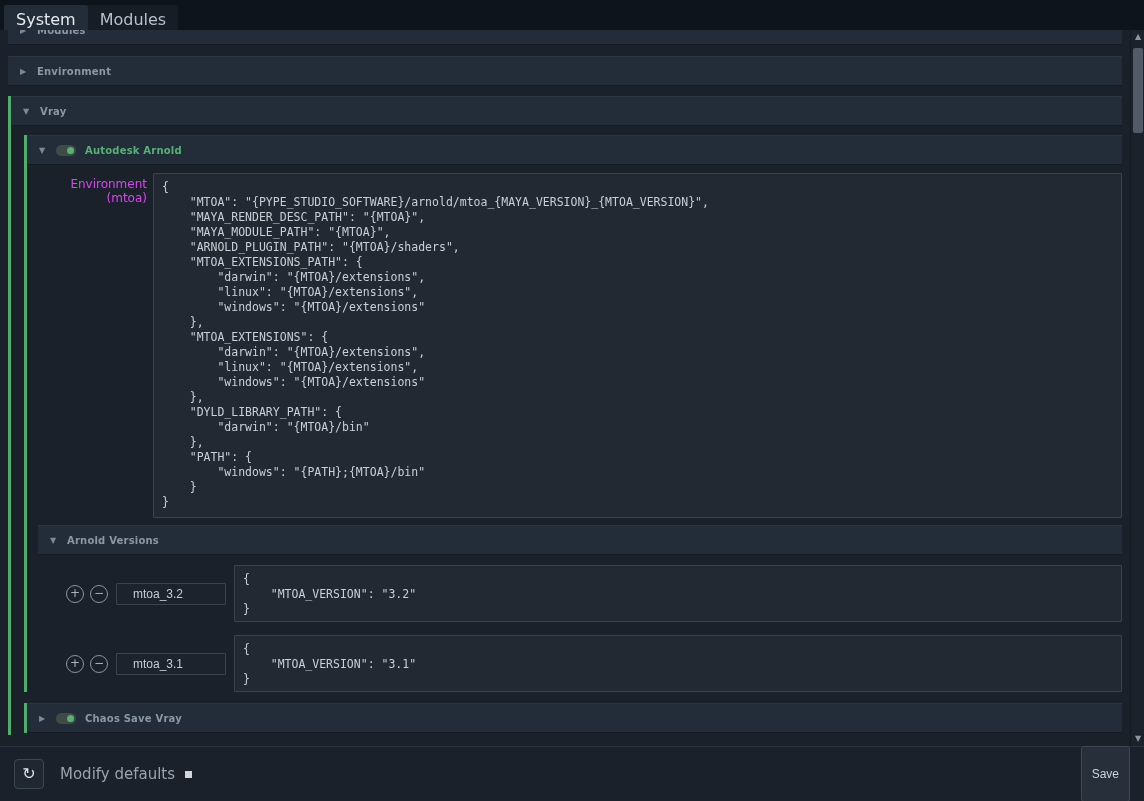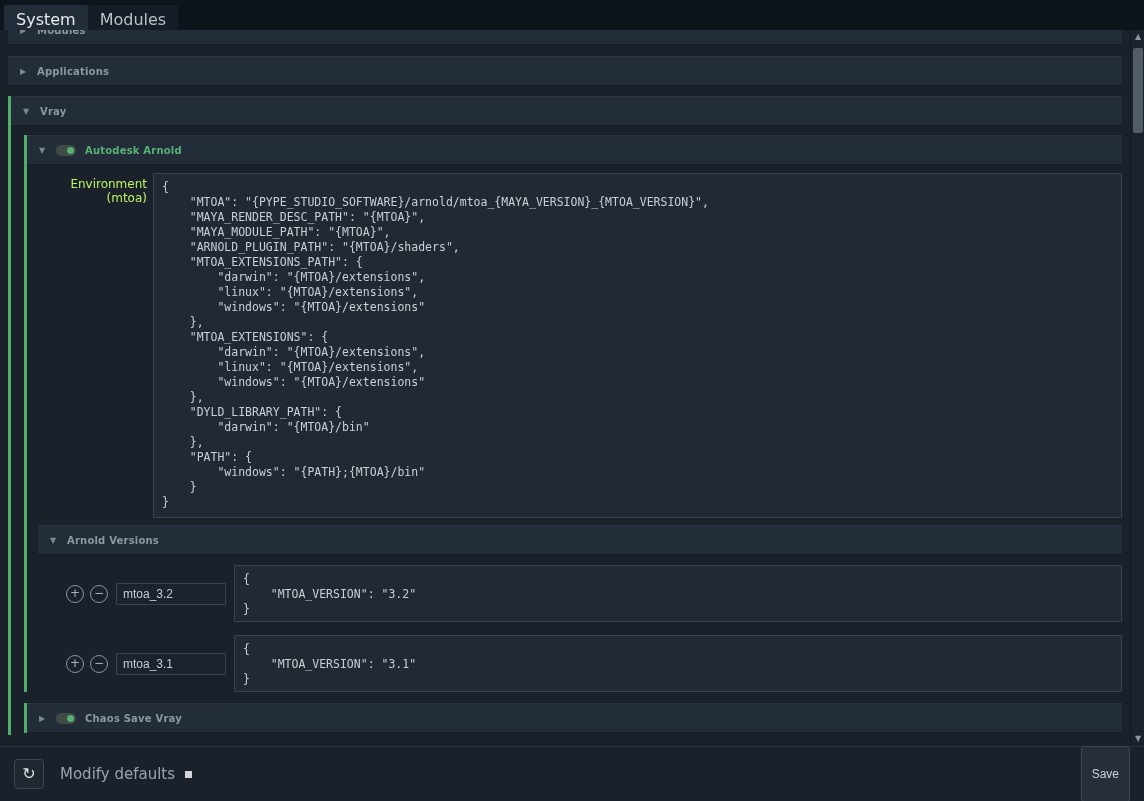--- a/index.html
+++ b/index.html
@@ -32,36 +32,36 @@
   .tools-body { padding:0 0 2px 13px; }
 
   .arnold-wrap { margin-top:9px; border-left:3px solid #4fae6a; }
   .vray-wrap   { margin-top:11px; border-left:3px solid #4fae6a; }
 
   .toggle { width:20px; height:11px; border-radius:6px; background:#3f4b44; position:relative; flex:0 0 auto; }
   .toggle::after { content:''; position:absolute; right:2px; top:2px; width:7px; height:7px;
                    border-radius:50%; background:#57b274; }
 
   .env-row { display:flex; align-items:flex-start; margin-top:8px; padding-left:8px; }
-  .env-label { width:112px; flex:0 0 auto; text-align:right; font-size:12px; color:#bef264; padding-top:4px; }
+  .env-label { width:112px; flex:0 0 auto; text-align:right; font-size:12px; color:#d946ef; padding-top:4px; }
   .env-row textarea { flex:1; margin-left:6px; }
 
   textarea { background:#222933; border:1px solid #3a434f; color:#c9cfd6; resize:none;
              font-family:"DejaVu Sans Mono","Liberation Mono",monospace; font-size:11.5px;
              line-height:15px; padding:6px 8px; outline:none; border-radius:1px; }
   .env-row textarea { height:345px; }
 
   .versions-block { margin:7px 0 0 11px; }
   .version-row { display:flex; align-items:center; gap:6px; margin:10px 0 0 28px; }
   .version-row + .version-row { margin-top:13px; }
   .round-btn { width:18px; height:18px; border-radius:50%; border:1px solid #8a95a1; background:transparent;
                color:#aab3bd; font-size:12px; line-height:15px; text-align:center; cursor:pointer; flex:0 0 auto;
                font-family:"DejaVu Sans",sans-serif; padding:0; }
   .name-input { width:110px; height:22px; background:#1c232d; border:1px solid #3a434f; color:#c5ccd4;
-                font-size:12px; padding:2px 6px; outline:none; border-radius:1px; margin-left:2px; }
+                font-size:12px; padding:2px 16px; outline:none; border-radius:1px; margin-left:2px; }
   .version-row textarea { flex:1; height:57px; margin-left:2px; }
 
   
   .scrollbar { position:absolute; top:30px; right:0; width:14px; bottom:55px; background:#1b222c;
                border-left:1px solid #141a22; }
   .sb-arrow { position:absolute; left:0; width:14px; height:14px; font-size:8px; color:#8d97a2;
               text-align:center; line-height:14px; cursor:pointer; }
   .sb-up { top:0; } .sb-down { bottom:0; }
   .sb-thumb { position:absolute; top:18px; left:2px; width:10px; height:85px; background:#525c68;
               border-radius:2px; cursor:pointer; }
@@ -89,21 +89,21 @@
 
   <div class="content">
 
     <div class="panel-header p-modules">
       <span class="arrow">▶</span>
       <span class="hlabel">Modules</span>
     </div>
 
     <div class="panel-header p-applications">
       <span class="arrow">▶</span>
-      <span class="hlabel">Applications</span>
+      <span class="hlabel">Environment</span>
     </div>
 
     <div class="tools-wrap">
       <div class="panel-header">
         <span class="arrow">▼</span>
         <span class="hlabel">Vray</span>
       </div>
 
       <div class="tools-body">
 

